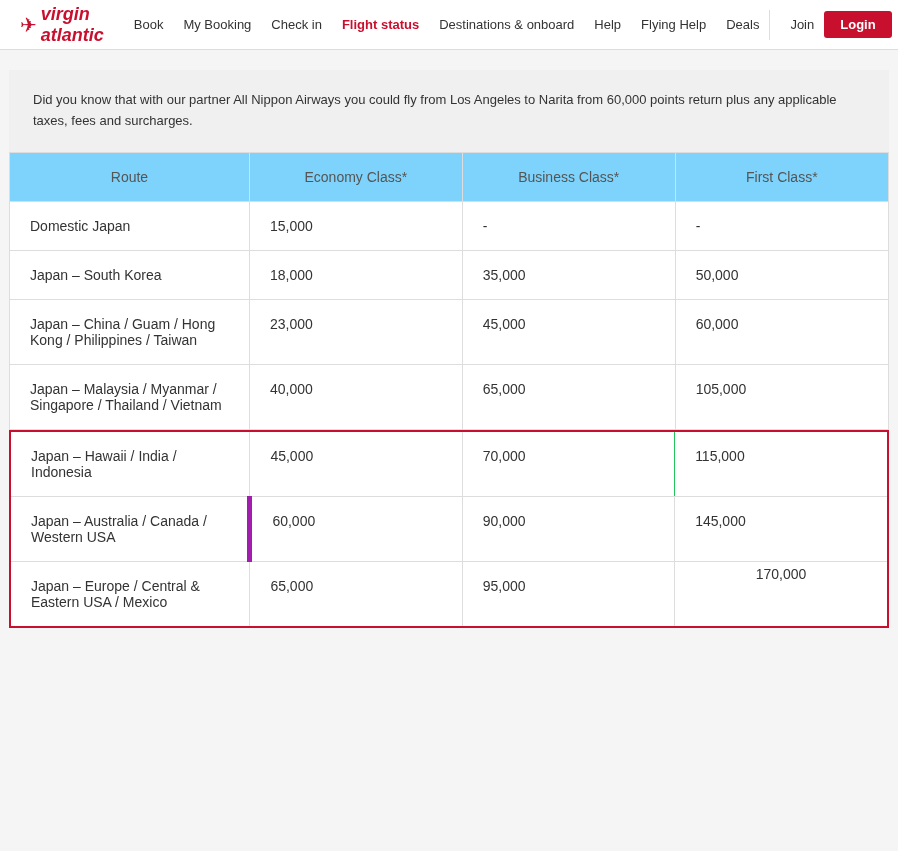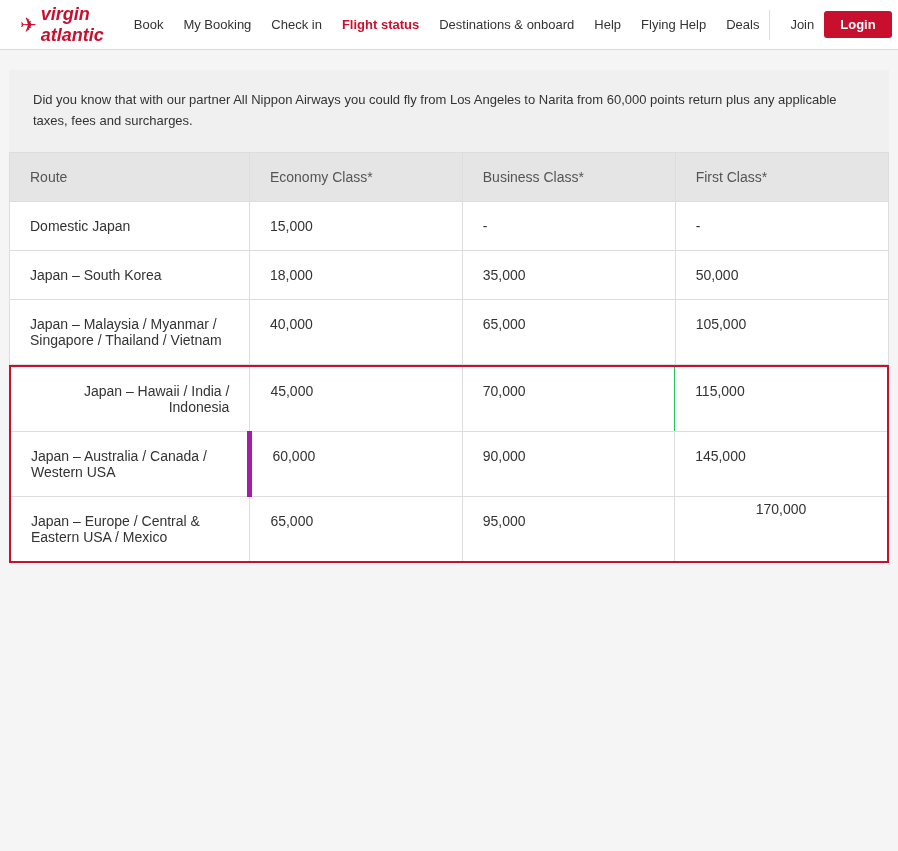--- a/index.html
+++ b/index.html
@@ -102,21 +102,22 @@
       border-bottom: 1px solid #ddd;
       border-right: 1px solid #ddd;
       vertical-align: top;
     }
     th:last-child, td:last-child {
       border-right: none;
     }
     th {
       font-weight: normal;
       color: #555;
-      background: #e5e5e5;
+      background: #7dd3fc;
+      text-align: center;
     }
     tr:last-child td {
       border-bottom: none;
     }
 
     
     .red-outline-section {
       border: 2px solid #c8102e;
       margin: 0;
     }
@@ -193,37 +194,43 @@
           <td>-</td>
         </tr>
 
         <tr>
           <td>Japan – South Korea</td>
           <td>18,000</td>
           <td>35,000</td>
           <td>50,000</td>
         </tr>
 
+        <tr>
+          <td>Japan – China / Guam / Hong Kong / Philippines / Taiwan</td>
+          <td>23,000</td>
+          <td>45,000</td>
+          <td>60,000</td>
+        </tr>
 
         <tr>
           <td>Japan – Malaysia / Myanmar / Singapore / Thailand / Vietnam</td>
           <td>40,000</td>
           <td>65,000</td>
           <td>105,000</td>
         </tr>
       </tbody>
     </table>
   </div>
 
   <div class="red-outline-section">
     <table style="width:100%; border-collapse:collapse;">
       <tbody>
 
         <tr>
-          <td style="width:27%; padding:16px 20px; border-right:1px solid #ddd; border-bottom:1px solid #ddd;text-align:right;">Japan – Hawaii / India / Indonesia</td>
+          <td style="width:27%; padding:16px 20px; border-right:1px solid #ddd; border-bottom:1px solid #ddd;">Japan – Hawaii / India / Indonesia</td>
           <td style="width:24%; padding:16px 20px; border-right:1px solid #ddd; border-bottom:1px solid #ddd;">45,000</td>
           <td style="width:24%; padding:16px 20px; border-right:1px solid #22c55e; border-bottom:1px solid #ddd;">70,000</td>
           <td style="width:24%; padding:16px 20px; border-bottom:1px solid #ddd;">115,000</td>
         </tr>
 
         <tr>
           <td style="width:27%; padding:16px 20px; border-right:5px solid #a21caf; border-bottom:1px solid #ddd;">Japan – Australia / Canada / Western USA</td>
           <td style="width:24%; padding:16px 20px; border-right:1px solid #ddd; border-bottom:1px solid #ddd;">60,000</td>
           <td style="width:24%; padding:16px 20px; border-right:1px solid #ddd; border-bottom:1px solid #ddd;">90,000</td>
           <td style="width:24%; padding:16px 20px; border-bottom:1px solid #ddd;">145,000</td>

